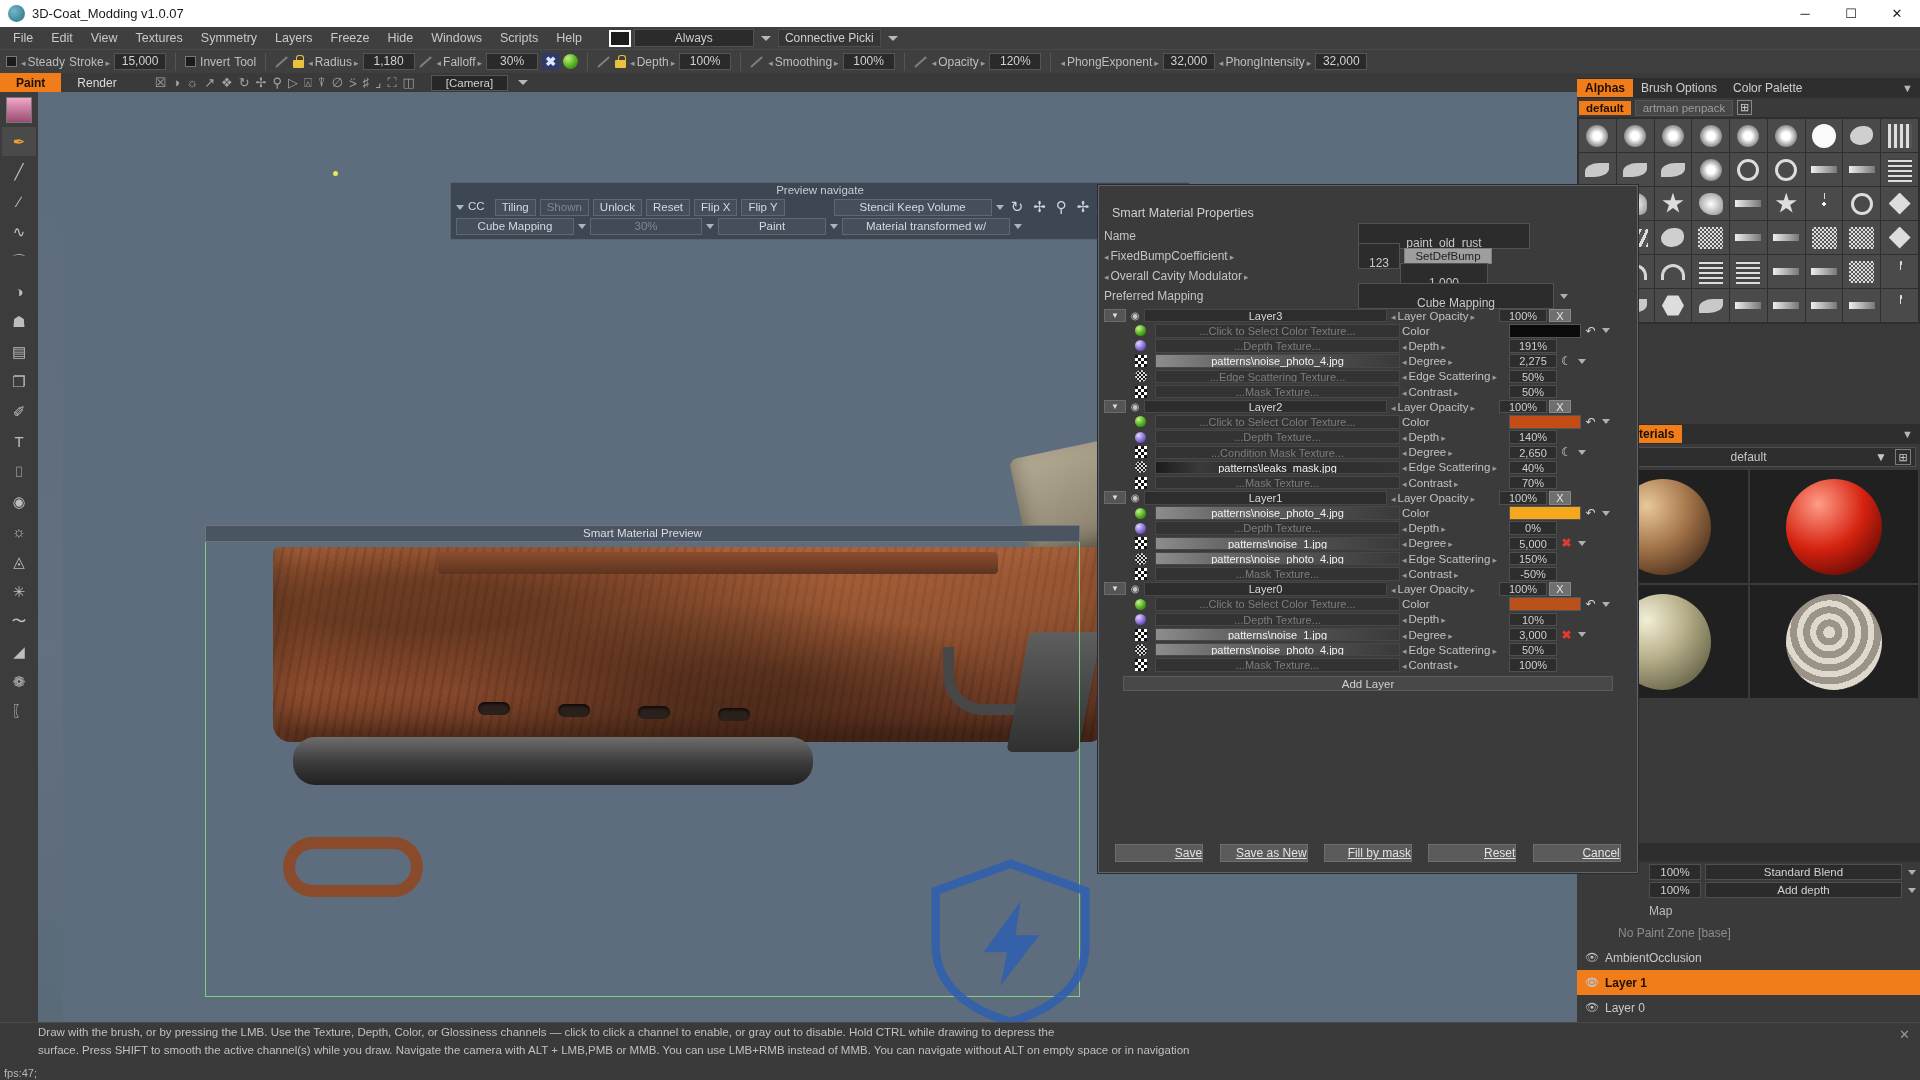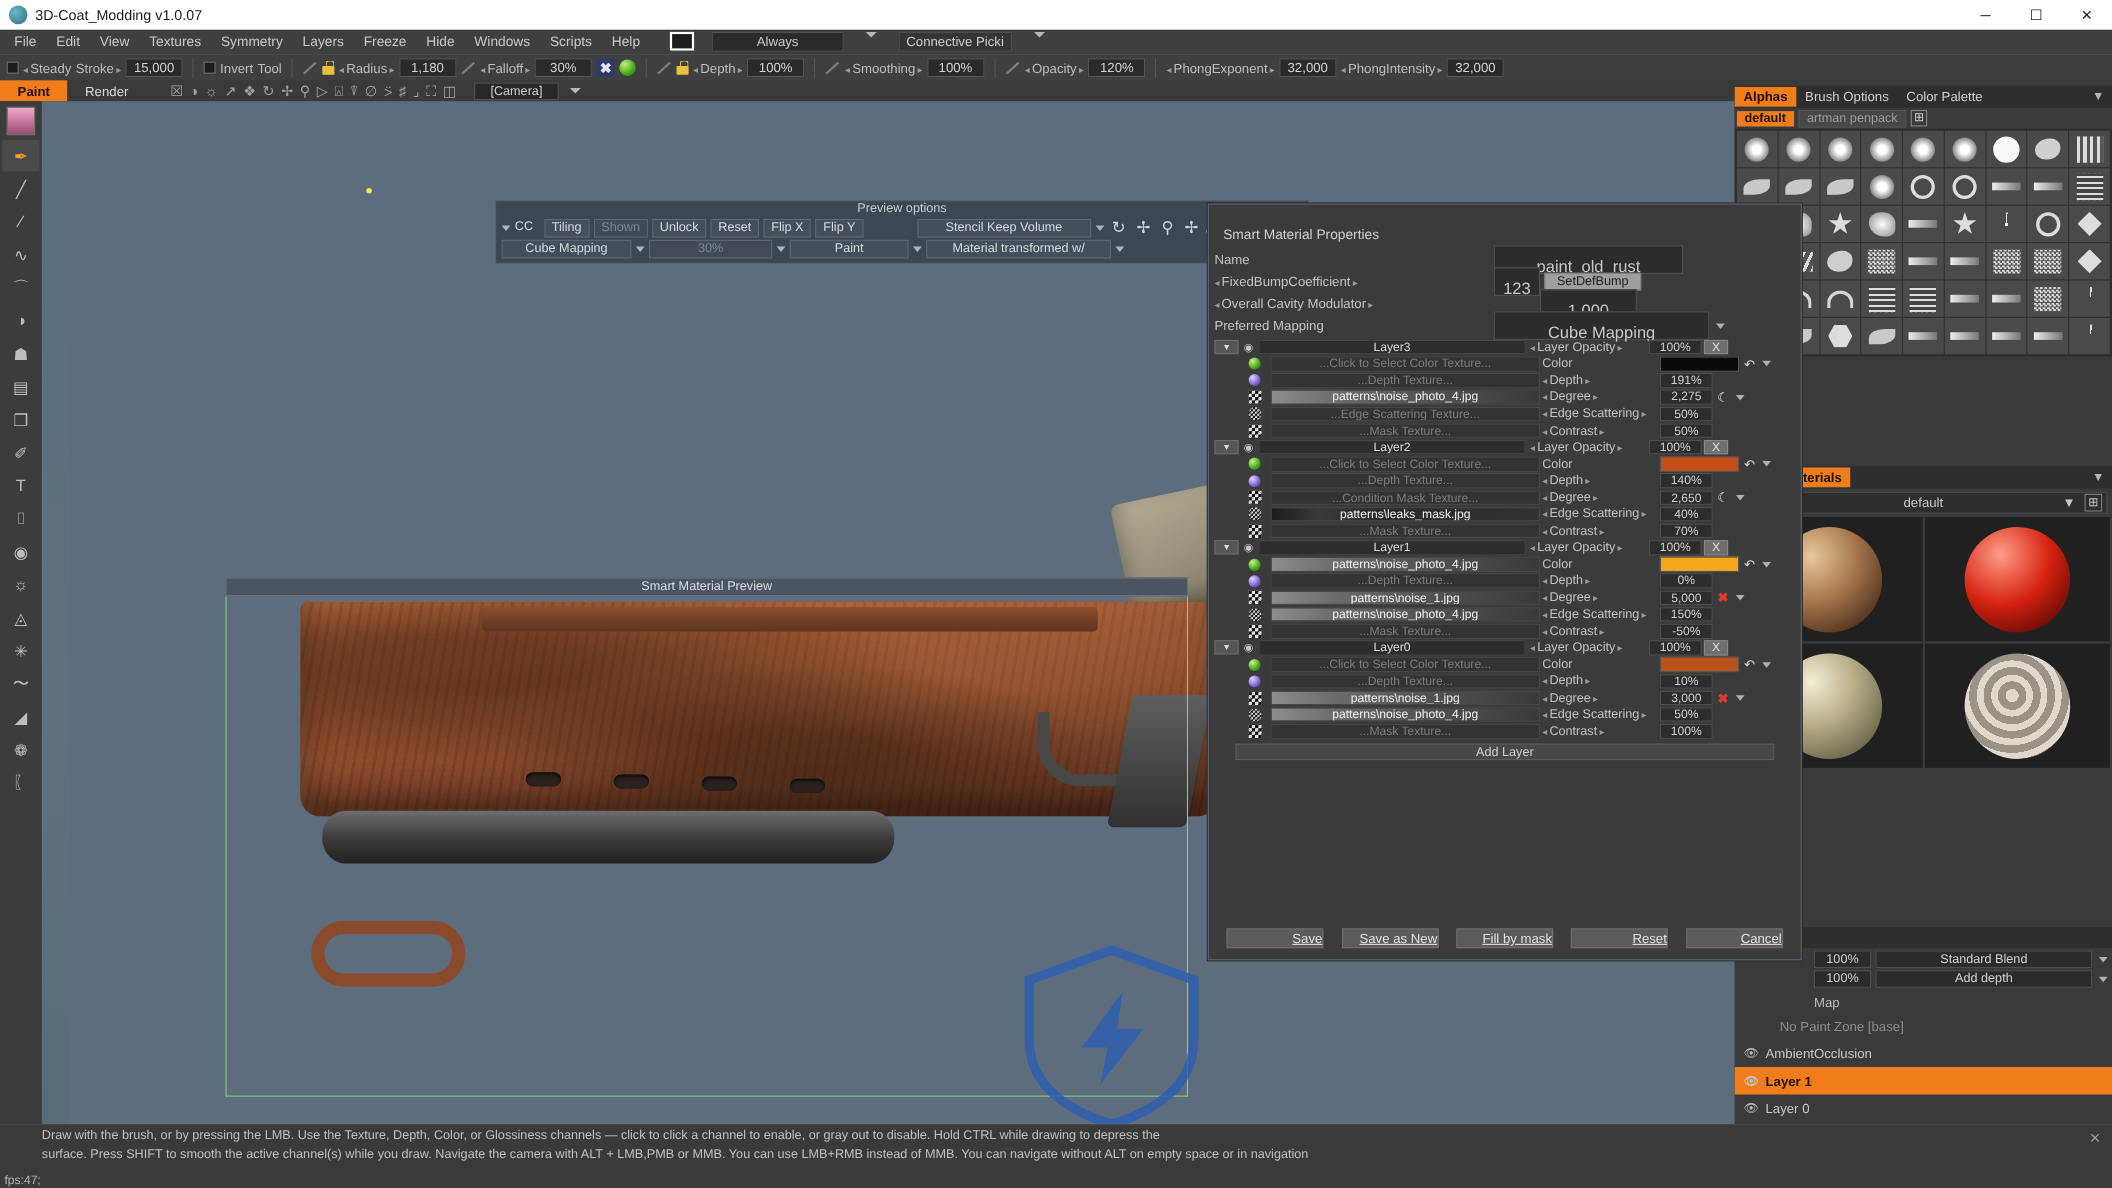--- a/index.html
+++ b/index.html
@@ -24,21 +24,21 @@
     margin-right:7px; flex:none;
   }
   .win-btns { position:absolute; right:0; top:0; height:27px; display:flex; }
   .win-btn { width:46px; height:27px; display:flex; align-items:center; justify-content:center;
     color:#222; font-size:13px; }
 
   
   .menubar { height:22px; background:#3f3f3f; display:flex; align-items:center; padding-left:4px; }
   .menubar .mi { padding:2px 9px; font-size:12.5px; color:#c9c9c9; }
 
-  .topctrl { display:flex; align-items:flex-start; margin-left:18px; gap:16px; }
+  .topctrl { display:flex; align-items:center; margin-left:18px; gap:3px; }
   .swatch-white { width:22px;height:17px;background:#1e1e1e;border:2px solid #fff; }
   .combo-dark {
     background:#2b2b2b; border:1px solid #515151; height:18px; line-height:16px;
     color:#ccc; text-align:center; font-size:12px; padding:0 8px; min-width:120px;
   }
   .caret { width:0;height:0;border-left:5px solid transparent;border-right:5px solid transparent;
     border-top:5px solid #b8b8b8; margin:0 4px; }
   .boxlabel { background:#353535; border:1px solid #4d4d4d; height:18px;line-height:16px;
     padding:0 6px; font-size:12px; color:#cfcfcf; }
 
@@ -178,21 +178,21 @@
   .smdlg {
     position:absolute; left:1098px; top:185px; width:540px; height:688px;
     background:#3b3b3b; border:1px solid #5b6475; z-index:40;
     box-shadow:0 0 0 1px #2c2c2c;
   }
   .smtitle { font-size:12.5px; color:#cfcfcf; padding:20px 0 0 13px; }
   .smrow { display:flex; align-items:center; height:20px; padding:0 5px; gap:4px; }
   .smrow .lbl { font-size:12px; color:#c4c4c4; white-space:nowrap; }
   .fld {
     background:#2c2c2c; border:1px solid #525252; height:16px; line-height:14px;
-    font-size:15px; color:#c9c9c9; text-align:center; padding:12px 4px;
+    font-size:12px; color:#c9c9c9; text-align:center; padding:12px 4px;
   }
   .fld.name { width:172px; }
   .fld.small { width:42px; }
   .btn-grey {
     background:#9e9e9e; color:#222; height:16px; line-height:15px; font-size:11.5px;
     text-align:center; padding:0 8px; border:1px solid #7f7f7f;
   }
   .fld.map { width:196px; }
 
   .layerlist { margin-top:2px; }
@@ -441,21 +441,21 @@
 
     <div class="smpreview">Smart Material Preview</div>
     <div class="smpframe"></div>
 
     <svg class="wm-shield" viewBox="0 0 100 100">
       <path d="M50 4 L94 20 V52 C94 76 74 90 50 97 C26 90 6 76 6 52 V20 Z" fill="none" stroke="#2f5fb0" stroke-width="5"></path>
       <path d="M56 26 L34 56 H48 L44 76 L67 46 H53 Z" fill="#2f5fb0"></path>
     </svg>
 
     <div class="prevopts">
-      <div class="tt">Preview options</div>
+      <div class="tt">Preview navigate</div>
       <div class="porow">
         <div class="pocaret"></div>
         <div class="pobtn" style="border:none;background:transparent;padding-left:0">CC</div>
         <div class="pobtn">Tiling</div>
         <div class="pobtn dim">Shown</div>
         <div class="pobtn">Unlock</div>
         <div class="pobtn">Reset</div>
         <div class="pobtn">Flip X</div>
         <div class="pobtn">Flip Y</div>
         <div class="pobtn wide">Stencil Keep Volume</div>

